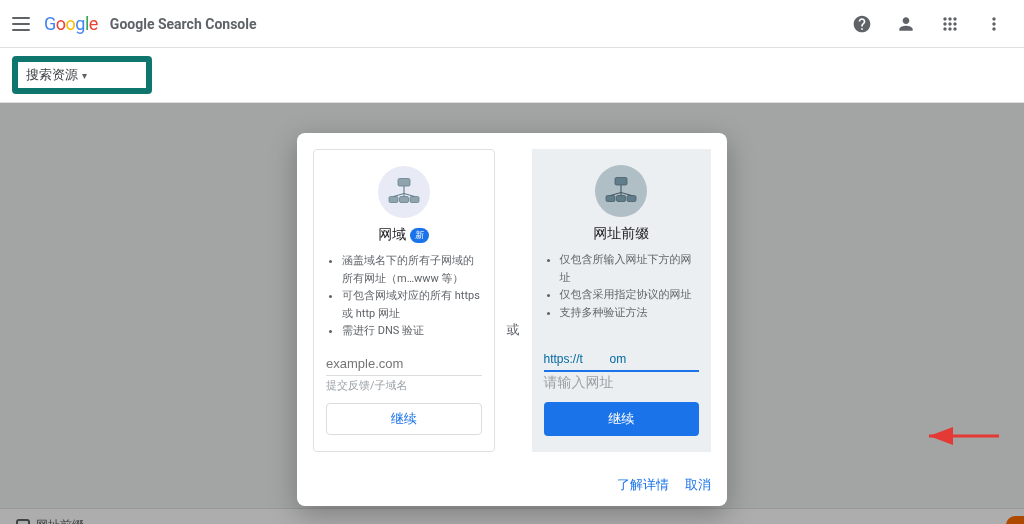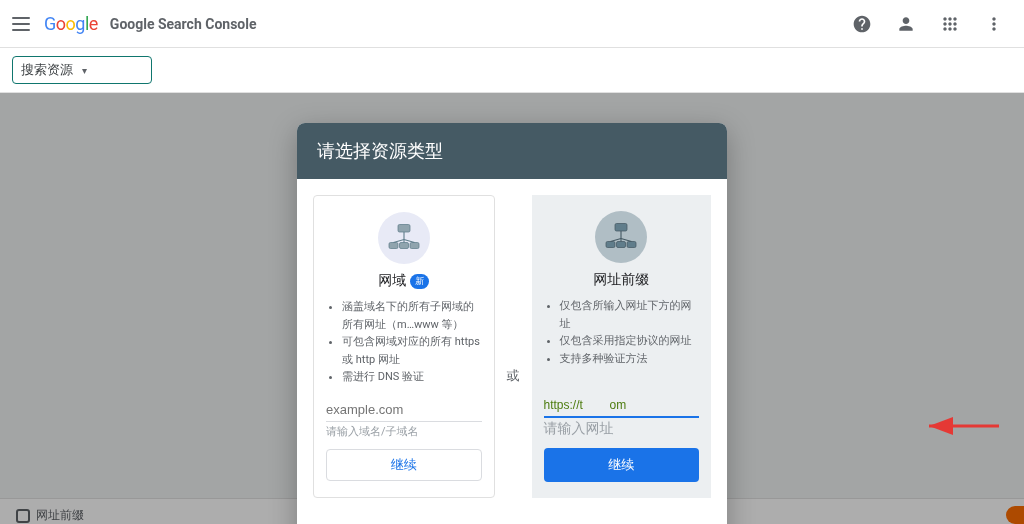--- a/index.html
+++ b/index.html
@@ -83,21 +83,21 @@
 
     
     .sidebar-top {
       padding: 8px 12px;
       background: #fff;
       border-bottom: 1px solid #e0e0e0;
     }
     .search-dropdown {
       display: flex;
       align-items: center;
-      border: 1px solid #0f766e;
+      border: 6px solid #0f766e;
       border-radius: 4px;
       padding: 4px 8px;
       width: 140px;
       cursor: pointer;
       background: #fff;
       font-size: 13px;
       color: #3c4043;
     }
     .search-dropdown span { flex: 1; }
     .search-dropdown .chevron { color: #5f6368; font-size: 10px; }
@@ -252,21 +252,21 @@
     .url-input-wrapper {
       position: relative;
       border-bottom: 2px solid #1a73e8;
       display: flex;
       align-items: center;
     }
     .url-input-wrapper input {
       border: none;
       background: transparent;
       font-size: 13px;
-      color: #4d7c0f;
+      color: #0369a1;
       padding: 4px 0;
       outline: none;
       width: 100%;
     }
     .url-hint {
       font-size: 14px;
       color: #9aa0a6;
       margin-top: 2px;
     }
     .btn-continue {
@@ -393,23 +393,20 @@
     <span>搜索资源</span>
     <span class="chevron">▾</span>
   </div>
 </div>
 
 <div class="main-content">
 
   <div class="overlay">
     <div class="dialog">
 
-      <div class="dialog-header">
-        <h2>请选择资源类型</h2>
-      </div>
 
       <div class="dialog-body">
 
         <div class="panel-left">
           <div class="panel-icon">
             <svg class="network-icon" viewBox="0 0 48 48" fill="none">
               <rect x="16" y="6" width="16" height="10" rx="2" fill="#90a4ae" stroke="#607d8b" stroke-width="1"></rect>
               <rect x="4" y="30" width="12" height="8" rx="2" fill="#90a4ae" stroke="#607d8b" stroke-width="1"></rect>
               <rect x="18" y="30" width="12" height="8" rx="2" fill="#90a4ae" stroke="#607d8b" stroke-width="1"></rect>
               <rect x="32" y="30" width="12" height="8" rx="2" fill="#90a4ae" stroke="#607d8b" stroke-width="1"></rect>
@@ -423,21 +420,21 @@
             <span>网域</span>
             <span class="badge-new">新</span>
           </div>
           <ul class="panel-bullets">
             <li>涵盖域名下的所有子网域的所有网址（m…www 等）</li>
             <li>可包含网域对应的所有 https 或 http 网址</li>
             <li>需进行 DNS 验证</li>
           </ul>
           <div class="panel-input-group">
             <input type="text" placeholder="example.com" style="">
-            <div class="input-hint">请输入域名/子域名</div>
+            <div class="input-hint">提交反馈/子域名</div>
           </div>
           <button class="btn-continue-left">继续</button>
         </div>
 
         <div class="or-divider">
           <span>或</span>
         </div>
 
         <div class="panel-right">
           <div class="panel-icon" style="background:#b0bec5;">

